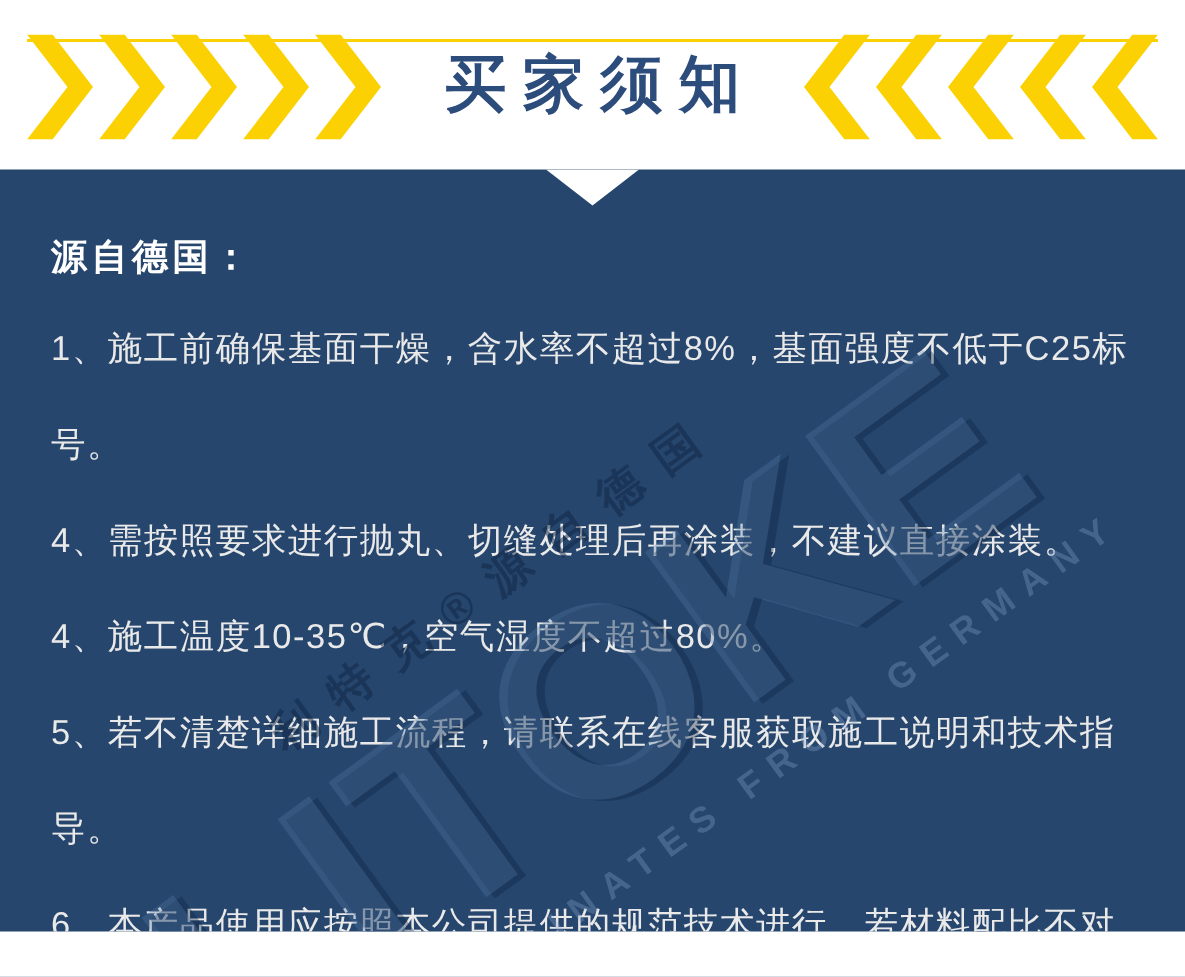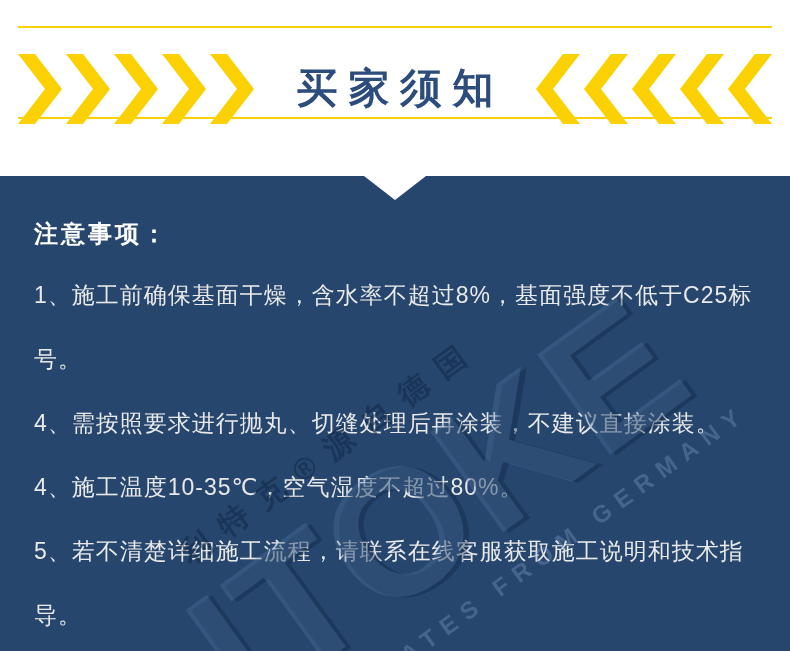--- a/index.html
+++ b/index.html
@@ -13,21 +13,21 @@
     width: 790px;
     height: 651px;
     overflow: hidden;
     background: #ffffff;
   }
 
   
   .banner {
     position: relative;
     width: 790px;
-    height: 176px;
+    height: 113px;
     background: #ffffff;
   }
   .rule {
     position: absolute;
     left: 18px;
     right: 18px;
     height: 2px;
     background: var(--accent-yellow, #FBD103);
   }
   .rule-top { top: 26px; }
@@ -178,21 +178,21 @@
             <polygon class="chev-fill" points="44,0 27,0 0,35 27,70 44,70 17,35"></polygon>
           </svg>
         </div>
     </div>
   </div>
 
   <div class="panel">
     <div class="notch"></div>
 
     <div class="content">
-      <h2 class="notice-heading">注意事项：</h2>
+      <h2 class="notice-heading">源自德国：</h2>
       <div id="notes-list">
           <p class="note-item">1、施工前确保基面干燥，含水率不超过8%，基面强度不低于C25标号。</p>
           <p class="note-item">4、需按照要求进行抛丸、切缝处理后再涂装，不建议直接涂装。</p>
           <p class="note-item">4、施工温度10-35℃，空气湿度不超过80%。</p>
           <p class="note-item">5、若不清楚详细施工流程，请联系在线客服获取施工说明和技术指导。</p>
           <p class="note-item">6、本产品使用应按照本公司提供的规范技术进行，若材料配比不对或施工操作不当所存在的问题，不属于本产品质量问题。</p>
         </div>
     </div>
 
     <div class="watermark">

